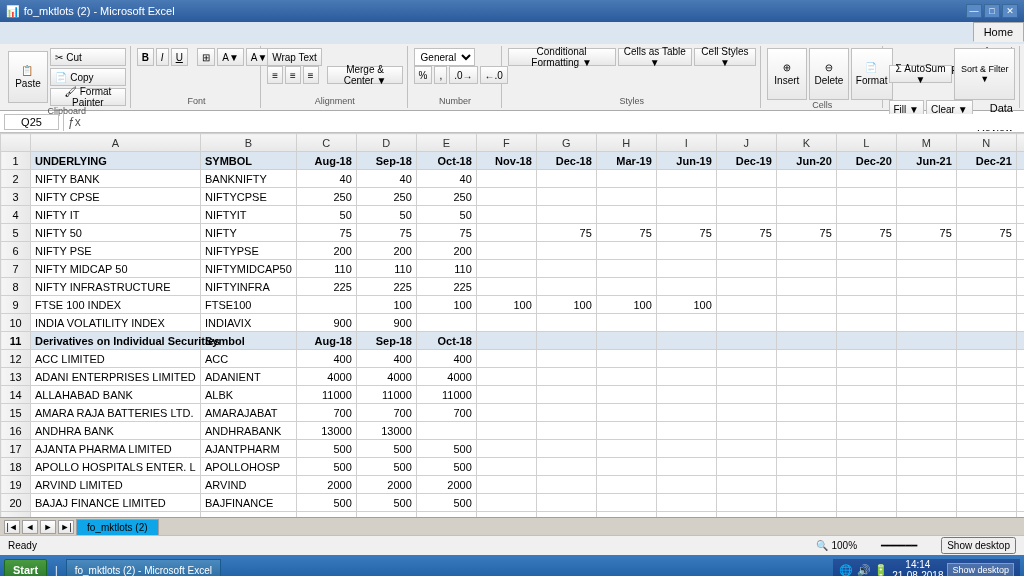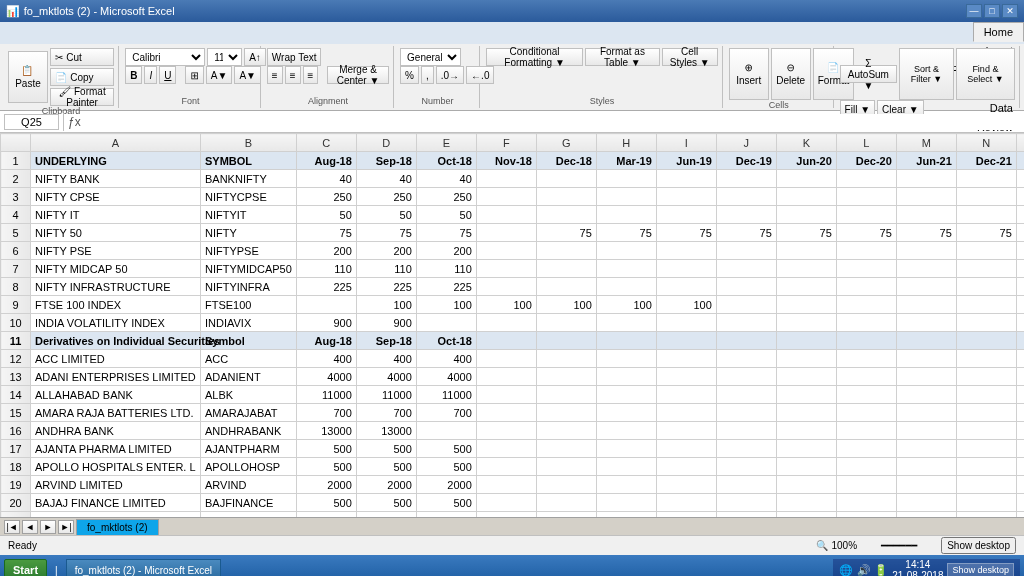--- a/index.html
+++ b/index.html
@@ -110,30 +110,20 @@
           <button class="ribbon-btn">✂ Cut</button>
           <button class="ribbon-btn">📄 Copy</button>
           <button class="ribbon-btn">🖌 Format Painter</button>
         </div>
       </div>
       <span class="ribbon-group-label">Clipboard</span>
     </div>
 
     <div class="ribbon-group">
       <div class="ribbon-row">
-        <select class="ribbon-dropdown" style="width:80px">
-          <option>Calibri</option>
-        </select>
-        <select class="ribbon-dropdown" style="width:35px">
-          <option>11</option>
-        </select>
-        <button class="ribbon-btn">A↑</button>
-        <button class="ribbon-btn">A↓</button>
-      </div>
-      <div class="ribbon-row">
         <button class="ribbon-btn">
             <b>B</b>
           </button>
         <button class="ribbon-btn">
             <i>I</i>
           </button>
         <button class="ribbon-btn">
             <u>U</u>
           </button>
         <span class="ribbon-separator"></span>
@@ -167,21 +157,21 @@
         <button class="ribbon-btn">,</button>
         <button class="ribbon-btn">.0→</button>
         <button class="ribbon-btn">←.0</button>
       </div>
       <span class="ribbon-group-label">Number</span>
     </div>
 
     <div class="ribbon-group">
       <div class="ribbon-row">
         <button class="ribbon-btn">Conditional Formatting ▼</button>
-        <button class="ribbon-btn">Format as Table ▼</button>
+        <button class="ribbon-btn">Cells as Table ▼</button>
         <button class="ribbon-btn">Cell Styles ▼</button>
       </div>
       <span class="ribbon-group-label">Styles</span>
     </div>
 
     <div class="ribbon-group">
       <div class="ribbon-row">
         <button class="ribbon-btn-large">
           <span>⊕</span>
           <span>Insert</span>
@@ -195,21 +185,20 @@
           <span>Format</span>
         </button>
       </div>
       <span class="ribbon-group-label">Cells</span>
     </div>
 
     <div class="ribbon-group">
       <div class="ribbon-row">
         <button class="ribbon-btn">Σ AutoSum ▼</button>
         <button class="ribbon-btn-large" style="font-size:9px">Sort &amp; Filter ▼</button>
-        <button class="ribbon-btn-large" style="font-size:9px">Find &amp; Select ▼</button>
       </div>
       <div class="ribbon-row">
         <button class="ribbon-btn">Fill ▼</button>
         <button class="ribbon-btn">Clear ▼</button>
       </div>
       <span class="ribbon-group-label">Editing</span>
     </div>
   </div>
 </div>
 

